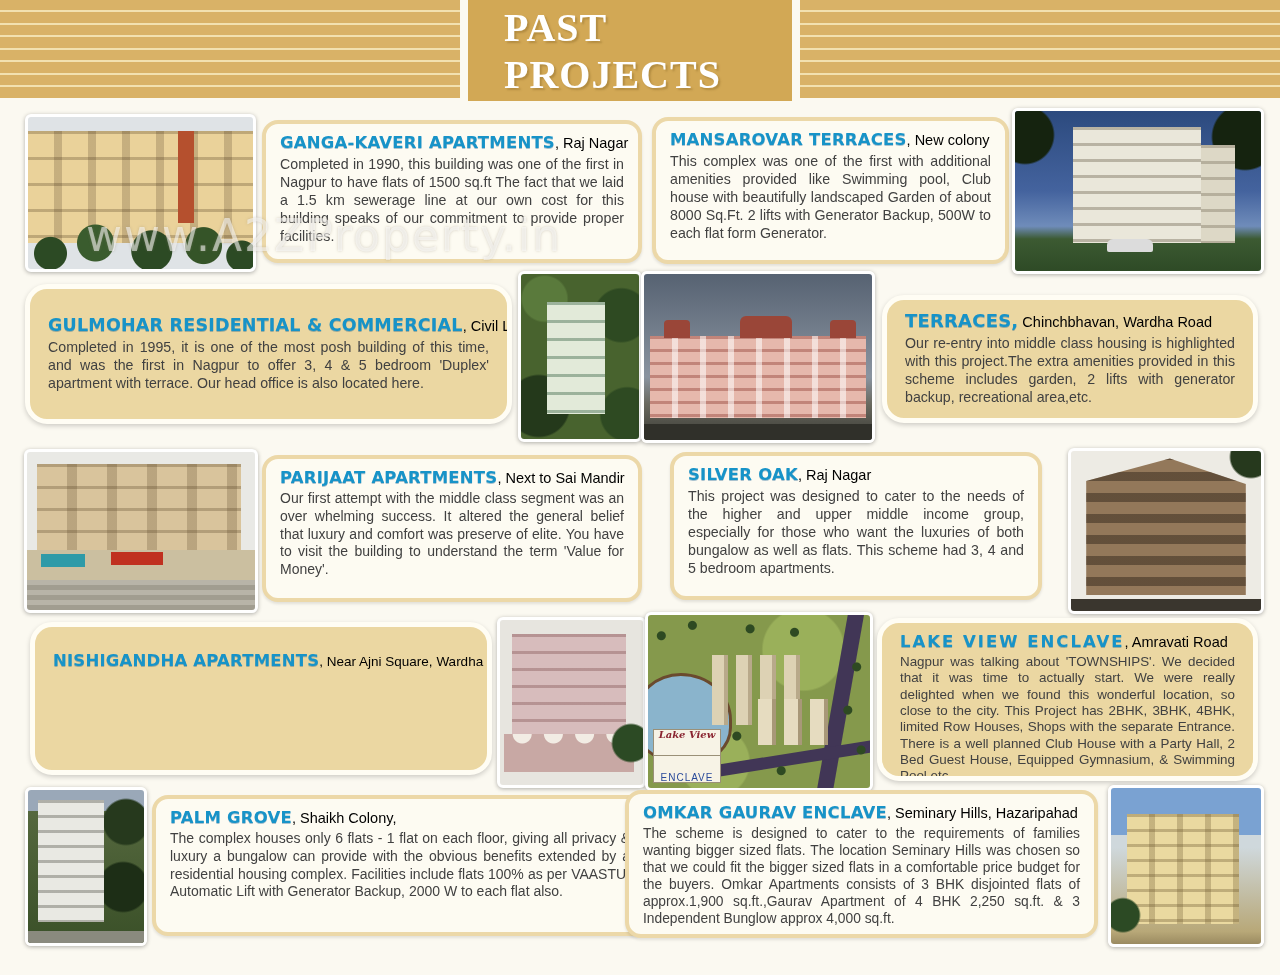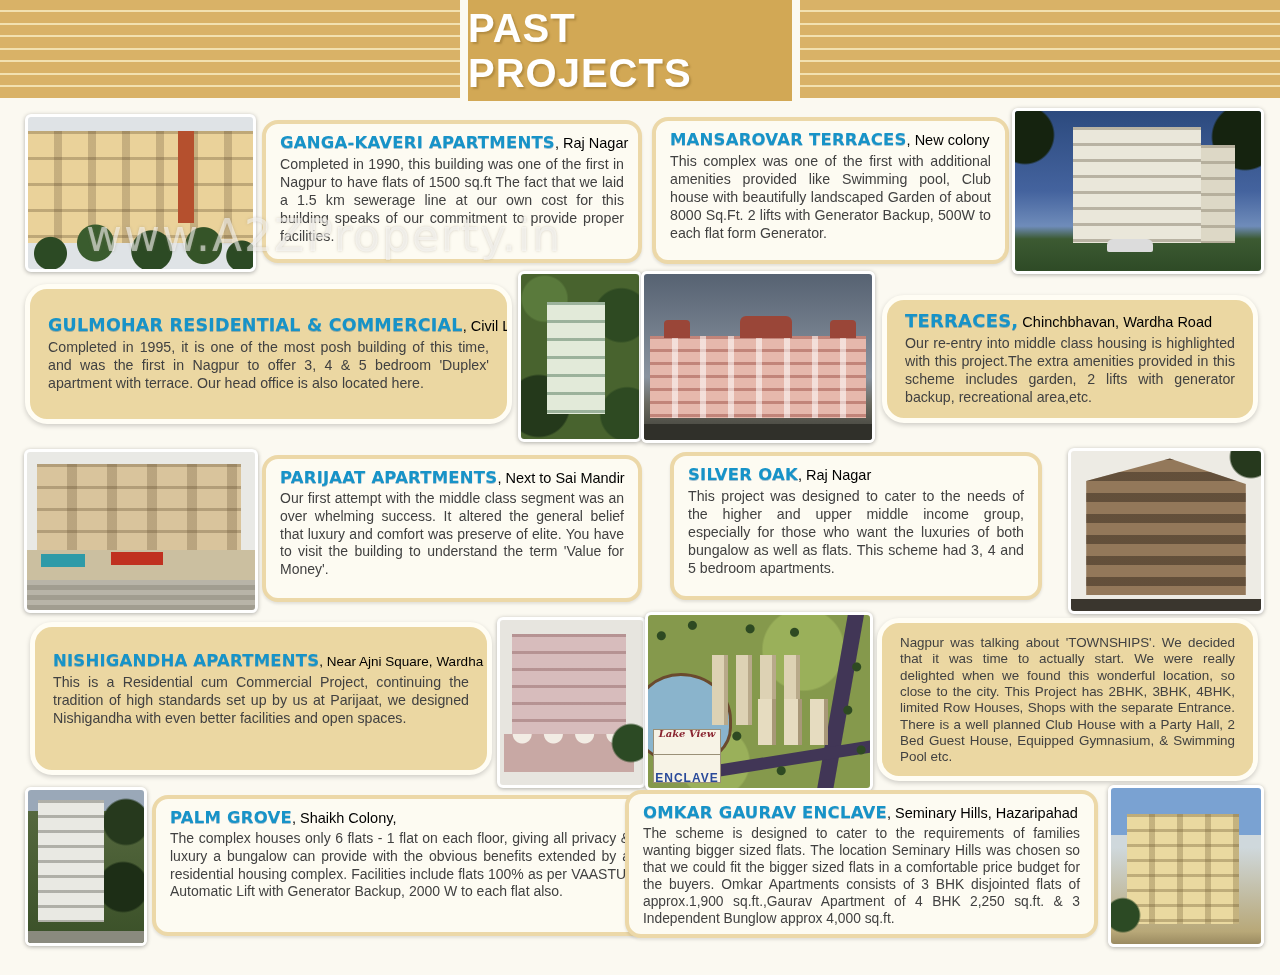--- a/index.html
+++ b/index.html
@@ -1,42 +1,42 @@
 <!DOCTYPE html>
 <html><head>
 <meta charset="utf-8">
 <style>
   html,body{margin:0;padding:0;background:#e8e8e8;}
   #page{position:relative;width:1280px;height:975px;background:#fbf9f1;font-family:"Liberation Sans",sans-serif;overflow:hidden;}
 
   
   .stripes{position:absolute;top:0;height:98px;background:repeating-linear-gradient(180deg,#d9b267 0px,#d9b267 10px,#f2e1b0 10px,#f2e1b0 12.5px);}
   .title-box{position:absolute;left:468px;top:0;width:324px;height:101px;background:#d2a855;display:flex;align-items:center;justify-content:center;}
-  .title-text{color:#ffffff;font-family:Liberation Sans, sans-serif;font-weight:800;font-size:40px;letter-spacing:1px;text-shadow:2px 2px 2px rgba(120,90,30,.35);}
+  .title-text{color:#ffffff;font-family:Liberation Serif, serif;font-weight:800;font-size:40px;letter-spacing:1px;text-shadow:2px 2px 2px rgba(120,90,30,.35);padding-left:36px;}
 
   
   .card{position:absolute;box-sizing:border-box;overflow:hidden;}
   .card.cream{background:#fdfbf2;border:4px solid #ecd8a8;border-radius:16px;padding:9px 14px 8px 14px;box-shadow:0 2px 3px rgba(0,0,0,.10);}
   .card.tan{background:#ebd7a2;border:5px solid #fffdf4;border-radius:22px;padding:10px 18px;box-shadow:0 2px 5px rgba(0,0,0,.18);}
   .phead{white-space:nowrap;}
   .pname{color:#1793c8;font-family:"DejaVu Sans",sans-serif;font-weight:800;font-size:16.5px;letter-spacing:.2px;text-shadow:0 1px 0 rgba(15,90,140,.35);}
   .ploc{color:#000000;font-size:14.5px;}
   .pbody{margin-top:3px;color:#414141;font-size:14.2px;line-height:1.27;text-align:justify;}
 
   
   .photo{position:absolute;border:3px solid #ffffff;border-radius:6px;overflow:hidden;box-shadow:0 1px 4px rgba(0,0,0,.30);}
   .ph{position:absolute;}
 
   
   .watermark{position:absolute;left:86px;top:210px;font-family:"DejaVu Sans",sans-serif;font-weight:normal;font-size:44px;letter-spacing:2px;color:rgba(255,255,255,.55);text-shadow:0 0 3px rgba(140,130,110,.35);pointer-events:none;z-index:30;}
 
   
   .map-logo{position:absolute;left:5px;bottom:5px;width:66px;height:52px;background:#f7f3e6;border:1px solid #9a9078;z-index:5;display:flex;flex-direction:column;align-items:center;justify-content:center;}
   .map-logo .script{font-family:"DejaVu Serif",serif;font-style:italic;font-weight:bold;color:#8a2430;font-size:10px;border-bottom:1px solid #9a9078;width:100%;text-align:center;padding-bottom:15px;}
-  .map-logo .block{color:#2a4a9a;font-weight:bold;font-size:12px;letter-spacing:1px;margin-top:16px;}
+  .map-logo .block{color:#2a4a9a;font-weight:normal;font-size:10px;letter-spacing:1px;margin-top:16px;}
 </style>
 </head>
 <body>
 
 <div id="page">
 
   <div class="stripes" style="left:0;width:460px;"></div>
   <div class="stripes" style="left:800px;width:480px;"></div>
   <div class="title-box">
     <span class="title-text">PAST PROJECTS</span>
@@ -109,21 +109,20 @@
   </div>
 
   <div class="photo" style="left:1068px;top:448px;width:190px;height:160px;background:#edebe4;">
     <div class="ph" style="left:0;top:0;width:190px;height:150px;clip-path:polygon(8% 20%,52% 5%,92% 22%,92% 96%,8% 96%);background-image:repeating-linear-gradient(180deg,rgba(40,30,20,.45) 0 9px,transparent 9px 21px);background-color:#93785a;"></div>
     <div class="ph" style="right:-14px;top:-14px;width:60px;height:50px;background:radial-gradient(circle at 60% 40%,#26391d 0 20px,transparent 22px);"></div>
     <div class="ph" style="left:0;bottom:0;width:190px;height:12px;background:#3a362e;"></div>
   </div>
 
   <div class="card tan" style="left:30px;top:622px;width:462px;height:153px;padding-top:24px;">
     <div class="phead"><span class="pname">NISHIGANDHA APARTMENTS</span><span class="ploc" style="font-size:13.5px;">, Near Ajni Square, Wardha Road</span></div>
-    <div class="pbody">This is a Residential cum Commercial Project, continuing the tradition of high standards set up by us at Parijaat, we designed Nishigandha with even better facilities and open spaces.</div>
   </div>
 
   <div class="photo" style="left:497px;top:617px;width:143px;height:165px;background:#e7e5df;">
     <div class="ph" style="left:12px;top:14px;width:114px;height:100px;background-image:repeating-linear-gradient(180deg,rgba(120,70,70,.35) 0 3px,transparent 3px 17px);background-color:#d7bcbc;"></div>
     <div class="ph" style="left:4px;top:114px;width:130px;height:38px;background-image:radial-gradient(circle at 14% 0%,#f2ece4 0 9px,transparent 10px),radial-gradient(circle at 38% 0%,#f2ece4 0 9px,transparent 10px),radial-gradient(circle at 62% 0%,#f2ece4 0 9px,transparent 10px),radial-gradient(circle at 86% 0%,#f2ece4 0 9px,transparent 10px);background-color:#c8a8a4;"></div>
     <div class="ph" style="right:-8px;bottom:0;width:40px;height:70px;background:radial-gradient(circle at 50% 40%,#2c4a24 0 18px,transparent 20px);"></div>
   </div>
 
   <div class="photo" style="left:645px;top:612px;width:222px;height:173px;background:radial-gradient(circle at 70% 20%,#9ab05a 0 40px,transparent 42px),radial-gradient(circle at 30% 85%,#9ab05a 0 34px,transparent 36px),#85994c;">
     <div class="ph" style="left:-14px;top:58px;width:92px;height:84px;background:#8ab4cc;border:3px solid #6a4a2e;border-radius:55% 60% 45% 50%;"></div>
@@ -132,20 +131,21 @@
     <div class="ph" style="left:64px;top:40px;width:90px;height:70px;background-image:repeating-linear-gradient(90deg,#ddd2b4 0 12px,#b8a98a 12px 16px,transparent 16px 24px);background-color:transparent;"></div>
     <div class="ph" style="left:110px;top:84px;width:70px;height:46px;background-image:repeating-linear-gradient(90deg,#e6dcc0 0 14px,#a89878 14px 18px,transparent 18px 26px);"></div>
     <div class="ph" style="left:0;top:0;width:222px;height:173px;background-image:radial-gradient(circle at 6% 12%,#2e4a22 0 4px,transparent 5px),radial-gradient(circle at 20% 6%,#2e4a22 0 4px,transparent 5px),radial-gradient(circle at 46% 8%,#2e4a22 0 4px,transparent 5px),radial-gradient(circle at 66% 10%,#2e4a22 0 4px,transparent 5px),radial-gradient(circle at 94% 30%,#2e4a22 0 4px,transparent 5px),radial-gradient(circle at 90% 55%,#2e4a22 0 4px,transparent 5px),radial-gradient(circle at 96% 78%,#2e4a22 0 4px,transparent 5px),radial-gradient(circle at 60% 90%,#2e4a22 0 4px,transparent 5px),radial-gradient(circle at 40% 70%,#2e4a22 0 4px,transparent 5px);"></div>
     <div class="map-logo">
       <div class="script">Lake View</div>
       <div class="block">ENCLAVE</div>
     </div>
   </div>
 
   <div class="card tan" style="left:877px;top:618px;width:381px;height:163px;padding-top:9px;">
+    <div class="phead"><span class="pname" style="letter-spacing:2px;">LAKE VIEW ENCLAVE</span><span class="ploc">, Amravati Road</span></div>
     <div class="pbody" style="font-size:13.4px;line-height:1.22;">Nagpur was talking about 'TOWNSHIPS'. We decided that it was time  to actually start. We were really delighted when we found this wonderful location, so close to the city. This Project has 2BHK, 3BHK, 4BHK, limited Row Houses, Shops with the separate Entrance. There is a well planned Club House with a Party Hall, 2 Bed Guest House, Equipped Gymnasium, &amp; Swimming Pool etc.</div>
   </div>
 
   <div class="photo" style="left:25px;top:787px;width:116px;height:153px;background:linear-gradient(180deg,#9aa8b8 0 14%,#55683e 14%,#3a5028 100%);">
     <div class="ph" style="right:-10px;top:6px;width:56px;height:130px;background:radial-gradient(circle at 50% 20%,#26391d 0 22px,transparent 24px),radial-gradient(circle at 45% 70%,#1d2e16 0 24px,transparent 26px);"></div>
     <div class="ph" style="left:10px;top:10px;width:66px;height:122px;background-image:repeating-linear-gradient(180deg,rgba(90,90,80,.40) 0 3px,transparent 3px 15px);background-color:#e9e9e3;"></div>
     <div class="ph" style="left:0;bottom:0;width:116px;height:12px;background:#8a8a7e;"></div>
   </div>
 
   <div class="card cream" style="left:152px;top:795px;width:496px;height:141px;">

